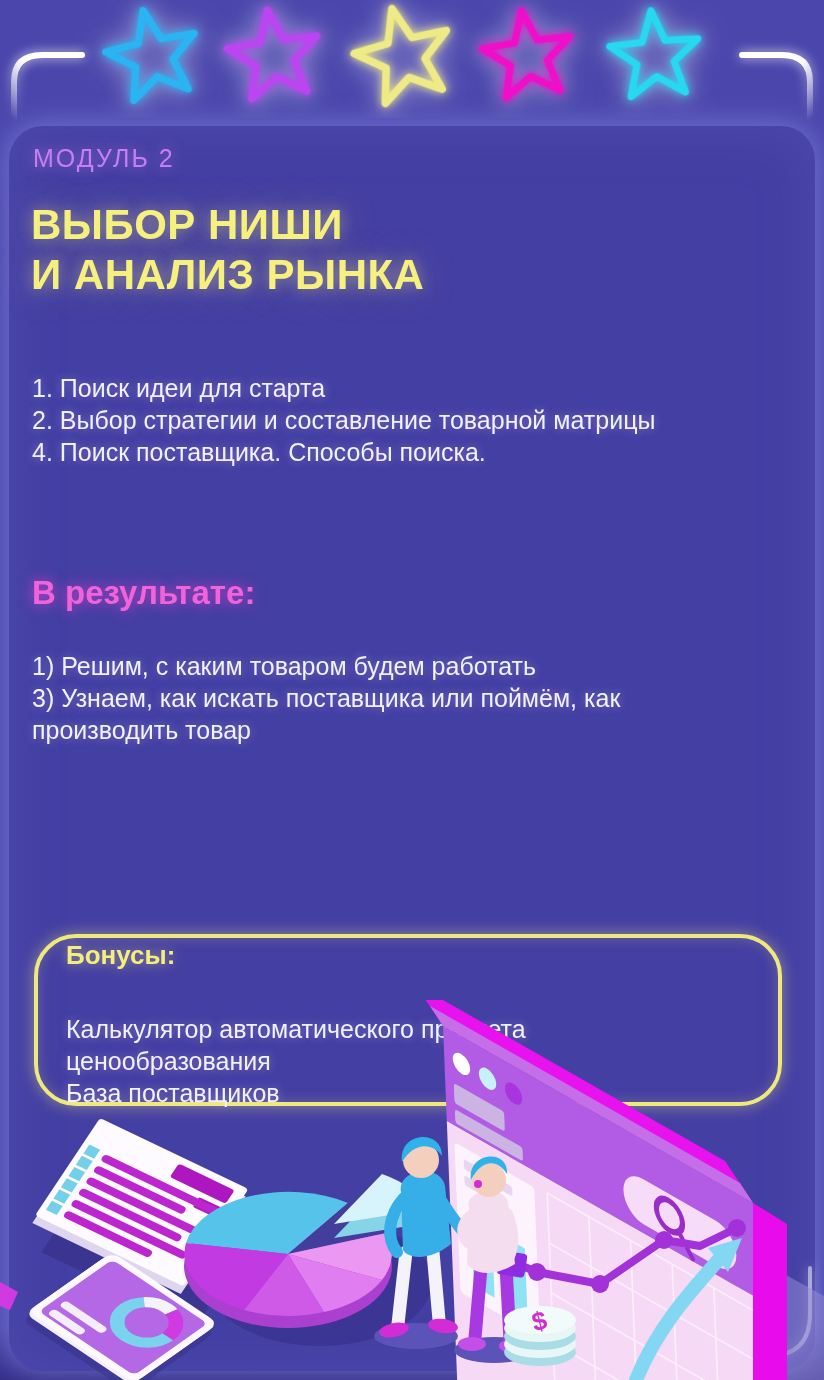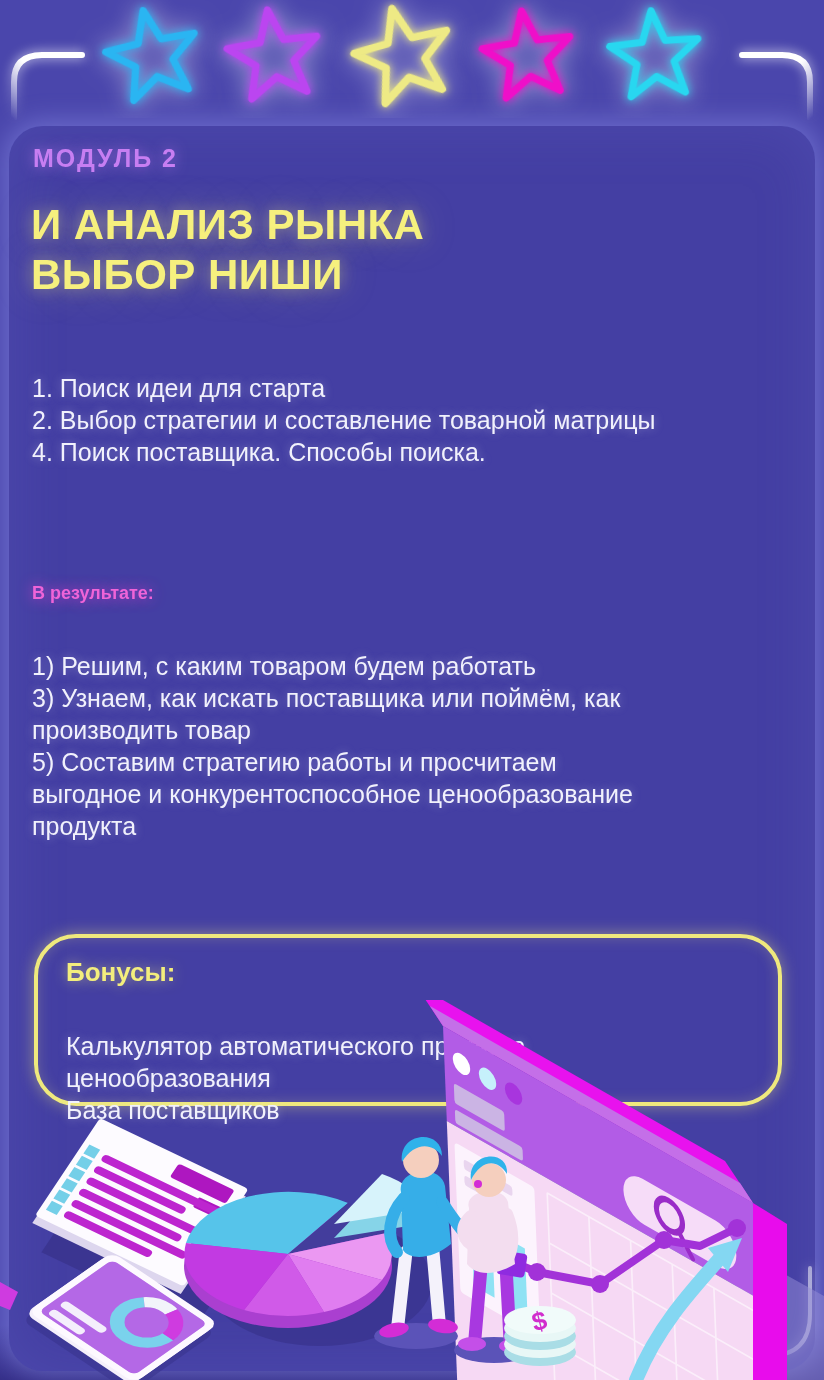--- a/index.html
+++ b/index.html
@@ -14,41 +14,41 @@
     box-shadow:0 0 26px 5px rgba(165,172,255,.38), inset 0 0 60px rgba(120,120,220,.18);
     z-index:0;
   }
   .stars{position:absolute;left:0;top:0;width:824px;height:118px;z-index:2;}
   .star{filter:drop-shadow(0 0 5px currentColor) drop-shadow(0 0 13px rgba(255,255,255,.55));}
   .star use{fill:none;stroke:currentColor;stroke-width:7.5;stroke-linejoin:round;stroke-linecap:round;}
   .frame-lines{position:absolute;left:0;top:0;width:824px;height:1380px;z-index:1;pointer-events:none;}
 
   .module-label{
     position:absolute;left:33px;top:144px;z-index:3;
-    font-size:25px;font-weight:bold;letter-spacing:2px;color:#c77ef2;
+    font-size:25px;font-weight:normal;letter-spacing:2px;color:#c77ef2;
     text-shadow:0 0 14px rgba(200,126,242,.65);
   }
   .page-title{
     position:absolute;left:31px;top:200px;z-index:3;
     font-size:42px;font-weight:800;line-height:50px;letter-spacing:.5px;color:#f6f07e;
     text-shadow:0 0 16px rgba(246,240,126,.45),0 0 40px rgba(246,240,126,.25);
   }
   .body-text{font-size:25px;line-height:32px;color:#f1f1fc;text-shadow:0 0 10px rgba(235,235,255,.35);margin-top:41px;}
   .list-item{white-space:pre-line;}
   .topics{position:absolute;left:32px;top:331px;width:784px;z-index:3;}
   .results{position:absolute;left:32px;top:577px;width:784px;z-index:3;}
   .results-heading{
-    font-size:18px;line-height:32px;font-weight:bold;color:#ef64d8;
+    font-size:33px;line-height:32px;font-weight:bold;color:#ef64d8;
     text-shadow:0 0 14px rgba(238,64,210,.8);
   }
   .bonus-box{
     position:absolute;left:34px;top:934px;width:748px;height:172px;box-sizing:border-box;
     border:4px solid #efe97d;border-radius:42px;z-index:2;
     box-shadow:0 0 16px rgba(240,233,125,.45), inset 0 0 14px rgba(240,233,125,.22);
-    padding:17px 28px;
+    padding:0 28px;
   }
   .bonus-heading{
     font-size:26px;line-height:34px;font-weight:bold;color:#f3ee7d;
     text-shadow:0 0 13px rgba(243,238,125,.55);margin-bottom:9px;
   }
   .illustration{position:absolute;left:0;top:1000px;width:824px;height:380px;z-index:4;pointer-events:none;}
 </style>
 </head>
 <body>
 
@@ -92,39 +92,36 @@
   <g class="star" style="color:#ef0fc9" transform="translate(528,57) rotate(-8) scale(0.93)">
       <use href="#starShape"></use>
     </g>
   <g class="star" style="color:#28d7f0" transform="translate(655,57) rotate(-5) scale(0.93)">
       <use href="#starShape"></use>
     </g>
 </svg>
 
 <div class="module-label">МОДУЛЬ 2</div>
 <div class="page-title">
+  <div>ВЫБОР НИШИ</div>
   <div>И АНАЛИЗ РЫНКА</div>
-  <div>ВЫБОР НИШИ</div>
 </div>
 
 <div class="topics body-text">
   <div class="list-item">1. Поиск идеи для старта</div>
   <div class="list-item">2. Выбор стратегии и составление товарной матрицы</div>
   <div class="list-item">4. Поиск поставщика. Способы поиска.</div>
 </div>
 
 <div class="results">
   <div class="results-heading">В результате:</div>
   <div class="body-text">
     <div class="list-item">1) Решим, с каким товаром будем работать</div>
     <div class="list-item">3) Узнаем, как искать поставщика или поймём, как
 производить товар</div>
-    <div class="list-item">5) Составим стратегию работы и просчитаем
-выгодное и конкурентоспособное ценообразование
-продукта</div>
   </div>
 </div>
 
 <div class="bonus-box">
   <div class="bonus-heading">Бонусы:</div>
   <div class="body-text">
     <div class="list-item">Калькулятор автоматического просчета
 ценообразования</div>
     <div class="list-item">База поставщиков</div>
   </div>

